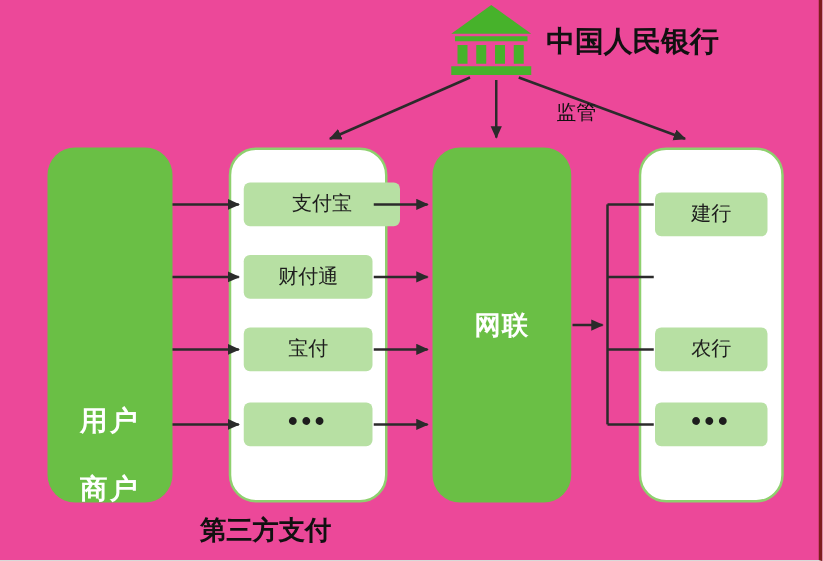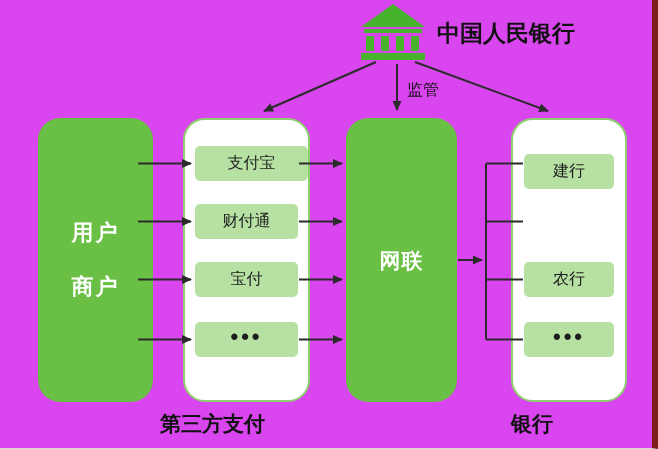--- a/index.html
+++ b/index.html
@@ -2,23 +2,23 @@
 <html style="--main-green: #6abf45; --light-green: #b7e0a3; --border-green: #8ed06e; --icon-green: #47b22b; --arrow: #2b2b2b;"><head>
 <meta charset="utf-8">
 <style>
   html, body { margin: 0; padding: 0; background: #ffffff; }
   body { font-family: "Liberation Sans", "DejaVu Sans", sans-serif; }
 
   .canvas {
     position: relative;
     width: 658px;
     height: 449px;
-    background: #d946ef;
+    background: #ec4899;
     overflow: hidden;
-    border-right: 6px solid #7f1d1d;
+    border-right: 3px solid #7f1d1d;
     border-bottom: 1px solid #d9d9d9;
     box-sizing: border-box;
   }
 
   .abs { position: absolute; box-sizing: border-box; }
 
   svg.overlay {
     position: absolute;
     left: 0; top: 0;
     width: 658px; height: 449px;
@@ -72,20 +72,21 @@
     color: #111111;
     white-space: nowrap;
     z-index: 4;
   }
 
   .supervision {
     font-size: 16px;
     color: #111111;
     white-space: nowrap;
     z-index: 6;
+    margin-left: 38px;
   }
 
   .caption {
     font-size: 21px;
     font-weight: bold;
     color: #111111;
     z-index: 4;
   }
 </style>
 </head>
@@ -132,36 +133,35 @@
       <line x1="486" y1="221.5" x2="523" y2="221.5"></line>
       <line x1="486" y1="279.5" x2="523" y2="279.5"></line>
       <line x1="486" y1="339.5" x2="523" y2="339.5"></line>
     </g>
   </svg>
 
   <div class="abs title" style="left:437px; top:18px;">中国人民银行</div>
 
   <div class="abs supervision" style="left:407px; top:80px;">监管</div>
 
-  <div class="abs green-box left-box" style="left:38px; top:118px; width:115px; height:284px;">
+  <div class="abs green-box left-box" style="left:38px; top:118px; width:100px; height:284px;justify-content:flex-end;">
     <span class="left-box-text">用户</span>
     <span class="left-box-text">商户</span>
   </div>
 
   <div class="abs container-box" style="left:183px; top:118px; width:127px; height:284px;"></div>
-  <div class="pill" style="left:195px; top:146px; width:113px; height:35px;">支付宝</div>
+  <div class="pill" style="left:195px; top:146px; width:125px; height:35px;">支付宝</div>
   <div class="pill" style="left:195px; top:204px; width:103px; height:35px;">财付通</div>
   <div class="pill" style="left:195px; top:262px; width:103px; height:35px;">宝付</div>
   <div class="pill dots" style="left:195px; top:322px; width:103px; height:35px;">•••</div>
 
   <div class="abs green-box clearing-box" style="left:346px; top:118px; width:111px; height:284px;">
     <span class="clearing-text">网联</span>
   </div>
 
   <div class="abs container-box" style="left:511px; top:118px; width:116px; height:284px;"></div>
   <div class="pill" style="left:524px; top:154px; width:90px; height:35px;">建行</div>
   <div class="pill" style="left:524px; top:262px; width:90px; height:35px;font-family:Liberation Mono, monospace;">农行</div>
   <div class="pill dots" style="left:524px; top:322px; width:90px; height:35px;">•••</div>
 
   <div class="abs caption" style="left:160px; top:410px; width:173px;">第三方支付</div>
-  <div class="abs caption" style="left:511px; top:410px; width:116px;">银行</div>
 
 </div>
 
 </body></html>

